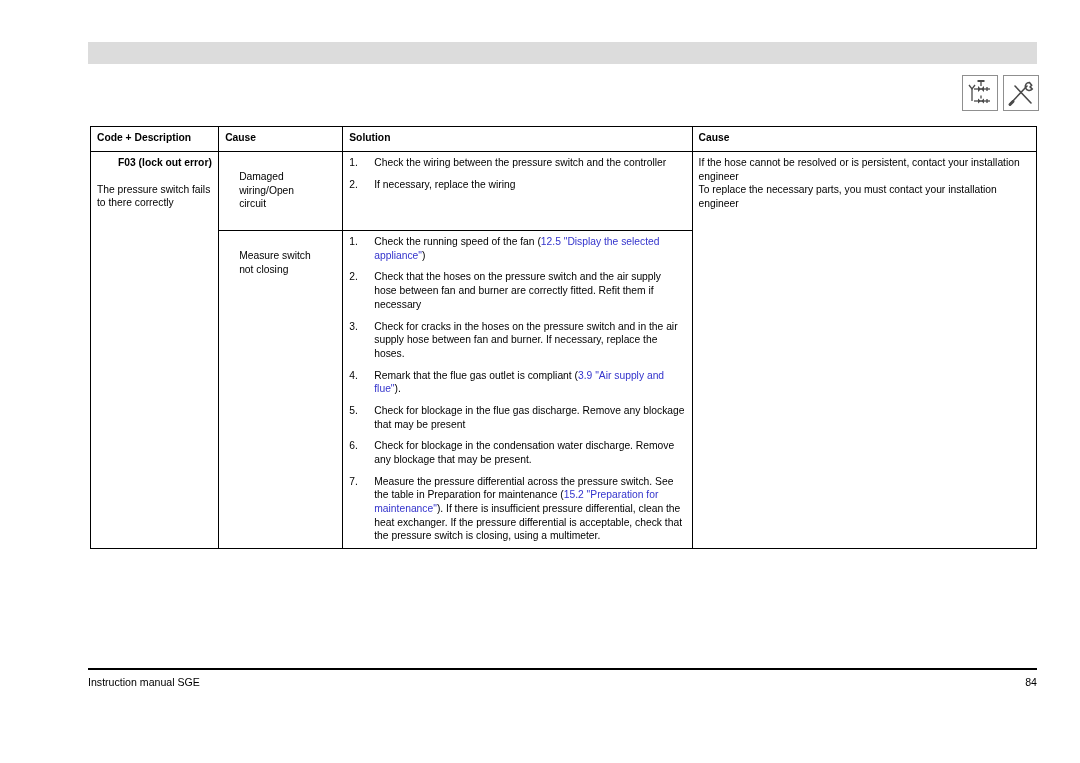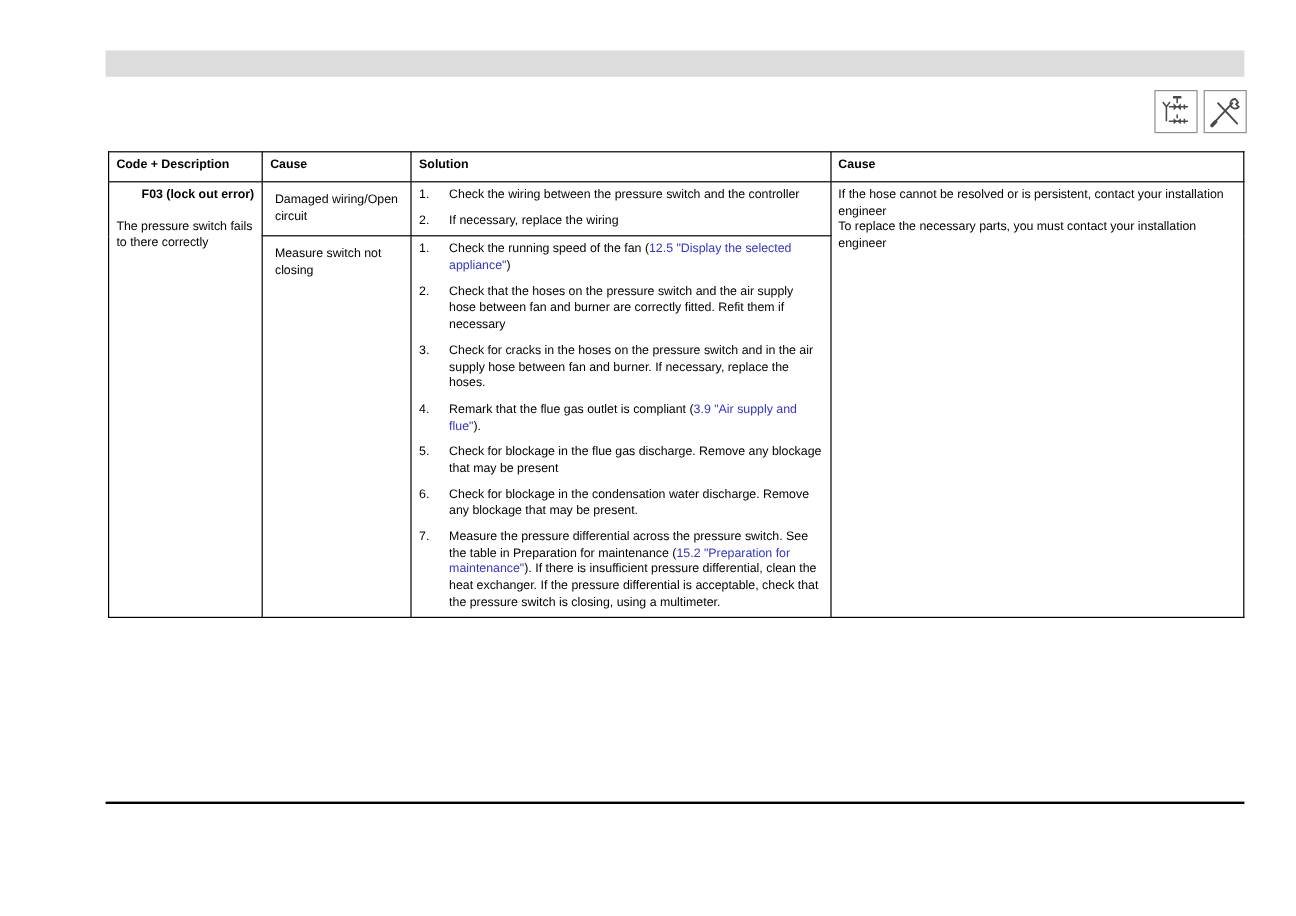--- a/index.html
+++ b/index.html
@@ -90,21 +90,21 @@
   .col-remark { width: 344px; }
 
   .code-title {
     font-weight: bold;
     margin: 0 0 13px 0;
     padding-left: 21px;
   }
   .code-desc {
     margin: 0;
   }
-  .cause-text { margin: 4px; }
+  .cause-text { margin: 14px; }
 
   
   ol.steps {
     list-style: none;
     margin: 0;
     padding: 0;
   }
   ol.steps > li {
     position: relative;
     padding-left: 25px;
@@ -238,14 +238,18 @@
                 <li><span class="num">6.</span><span>Check for blockage in the condensation water discharge. Remove any blockage that may be present.</span></li>
                 <li><span class="num">7.</span><span>Measure the pressure differential across the pressure switch. See the table in Preparation for maintenance (</span><span class="lnk">15.2 "Preparation for maintenance"</span><span>). If there is insufficient pressure differential, clean the heat exchanger. If the pressure differential is acceptable, check that the pressure switch is closing, using a multimeter.</span></li>
               </ol>
           </td>
         </tr>
       </tbody>
     </table>
   </div>
 
   <div class="footer-rule"></div>
+  <div class="footer">
+    <span class="footer-left">Instruction manual SGE</span>
+    <span class="footer-right">84</span>
+  </div>
 
 </div>
 
 </body></html>

